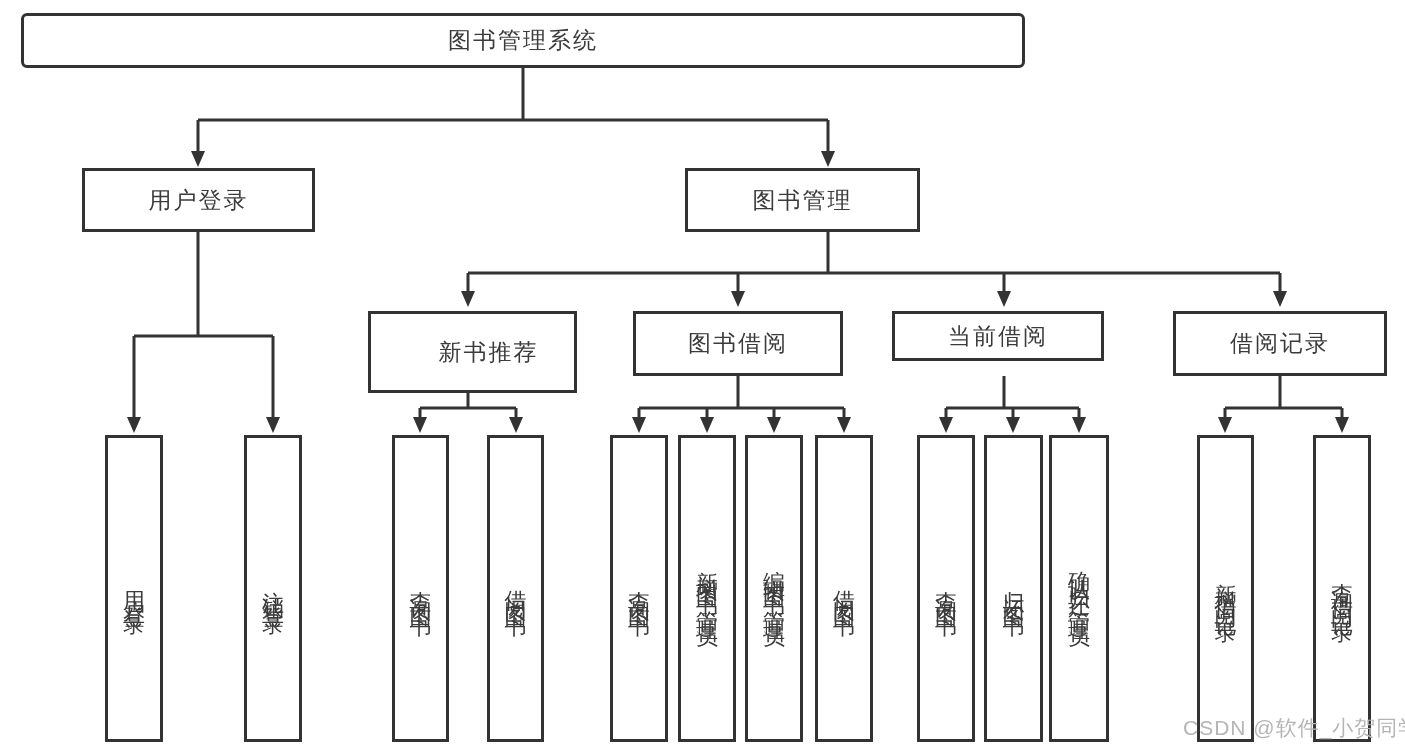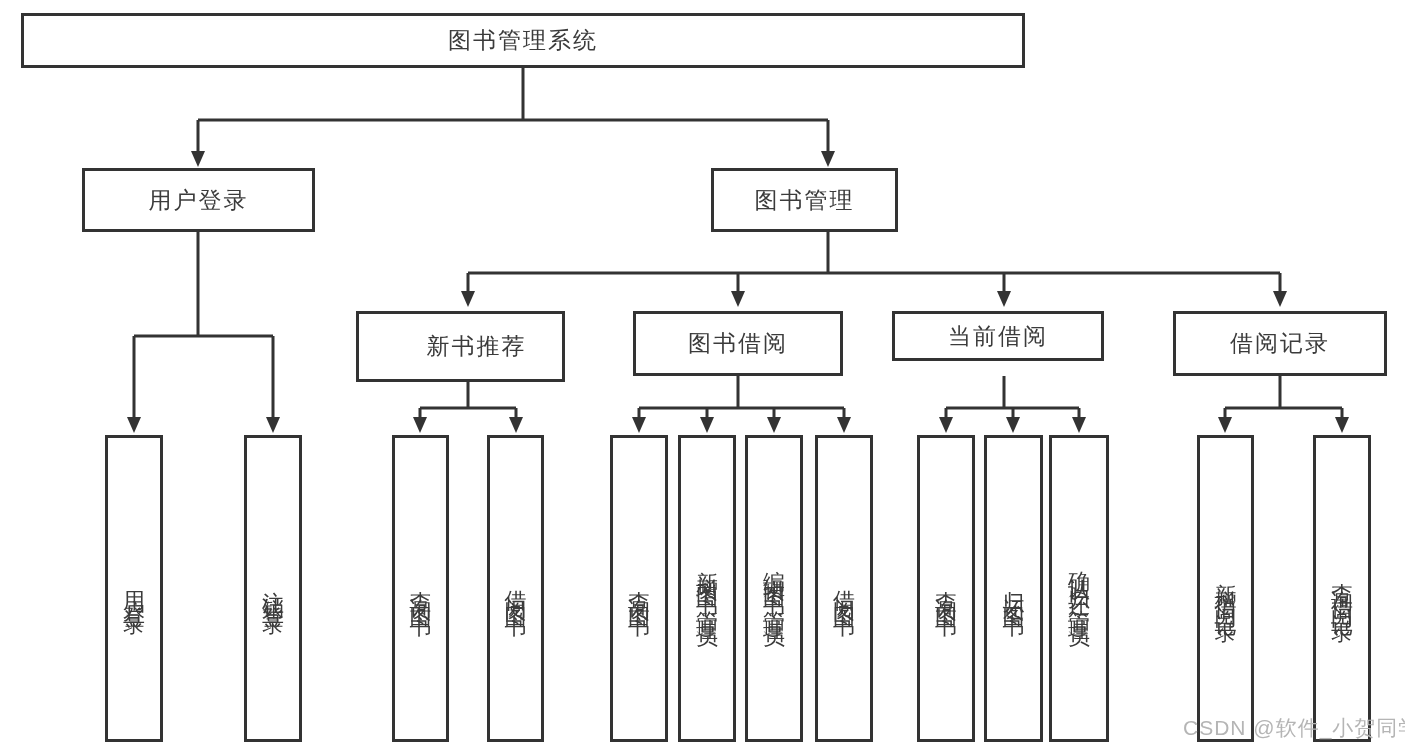--- a/index.html
+++ b/index.html
@@ -68,32 +68,32 @@
       <polygon points="767,417 781,417 774,433"></polygon>
       <polygon points="837,417 851,417 844,433"></polygon>
       <polygon points="939,417 953,417 946,433"></polygon>
       <polygon points="1006,417 1020,417 1013,433"></polygon>
       <polygon points="1072,417 1086,417 1079,433"></polygon>
       <polygon points="1218,417 1232,417 1225,433"></polygon>
       <polygon points="1335,417 1349,417 1342,433"></polygon>
     </g>
   </svg>
 
-  <div class="node hnode" style="left:21px;top:13px;width:1004px;height:55px;">
+  <div class="node hnode" style="left:21px;top:13px;width:1004px;height:55px;border-radius:6px;">
     <span>图书管理系统</span>
   </div>
 
   <div class="node hnode" style="left:82px;top:168px;width:233px;height:64px;">
     <span>用户登录</span>
   </div>
-  <div class="node hnode" style="left:711px;top:168px;width:187px;height:64px;">
+  <div class="node hnode" style="left:685px;top:168px;width:235px;height:64px;">
     <span>图书管理</span>
   </div>
 
-  <div class="node hnode" style="left:356px;top:311px;width:209px;height:71px;padding-left:32px;">
+  <div class="node hnode" style="left:368px;top:311px;width:209px;height:82px;padding-left:32px;">
     <span>新书推荐</span>
   </div>
   <div class="node hnode" style="left:633px;top:311px;width:210px;height:65px;justify-content:center;">
     <span>图书借阅</span>
   </div>
   <div class="node hnode" style="left:892px;top:311px;width:212px;height:50px;">
     <span>当前借阅</span>
   </div>
   <div class="node hnode" style="left:1173px;top:311px;width:214px;height:65px;">
     <span>借阅记录</span>

